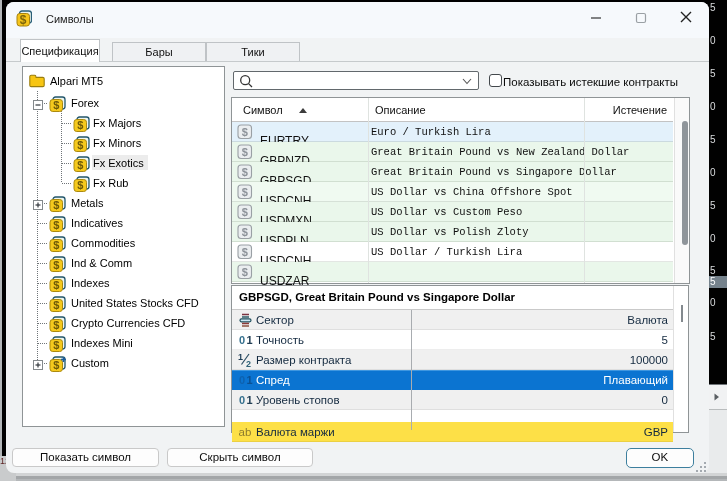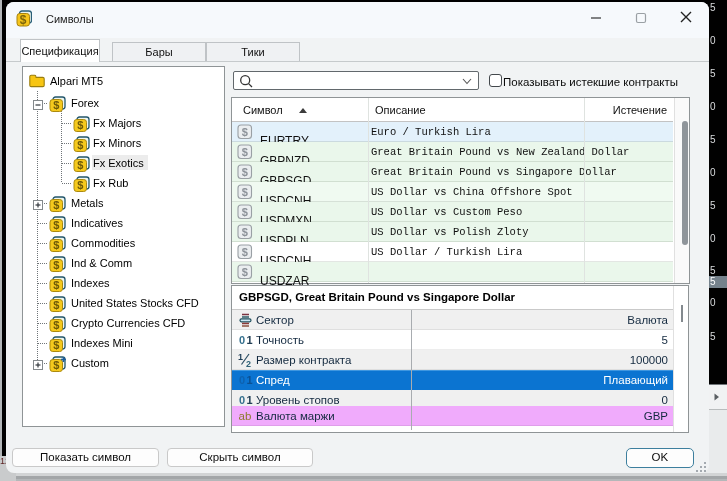--- a/index.html
+++ b/index.html
@@ -419,21 +419,21 @@
       </div>
       <div class="prow" style="top:104px;background:#f0f0f0">
         <div style="position:absolute;left:0;top:19px;width:441px;height:1px;background:rgba(0,0,0,0.07)"></div>
         <div class="icon"><svg width="16" height="15" viewBox="0 0 16 15">
             <text x="1" y="12" font-size="11" font-weight="bold" fill="#35708e" font-family="Liberation Sans">0</text>
             <text x="8.6" y="12" font-size="11" font-weight="bold" fill="#223f55" font-family="Liberation Sans">1</text>
           </svg></div>
         <span class="nm" style="">Уровень стопов</span>
         <span class="val" style="">0</span>
       </div>
-      <div class="prow" style="top:120px;background:#f0abfc">
+      <div class="prow" style="top:136px;background:#fde047">
         <div style="position:absolute;left:0;top:19px;width:441px;height:1px;background:rgba(0,0,0,0.07)"></div>
         <div class="icon"><svg width="16" height="15" viewBox="0 0 16 15">
             <text x="0.5" y="12" font-size="11.5" fill="#8c7b2e" font-family="Liberation Sans">ab</text>
           </svg></div>
         <span class="nm" style="">Валюта маржи</span>
         <span class="val" style="">GBP</span>
       </div>
       <div style="position:absolute;left:179px;top:24px;width:1px;height:120px;background:#a8acb0"></div>
       <div style="position:absolute;left:441px;top:0;width:1px;height:146px;background:#e0e0e0"></div>
       <div id="psb-thumb"></div>

